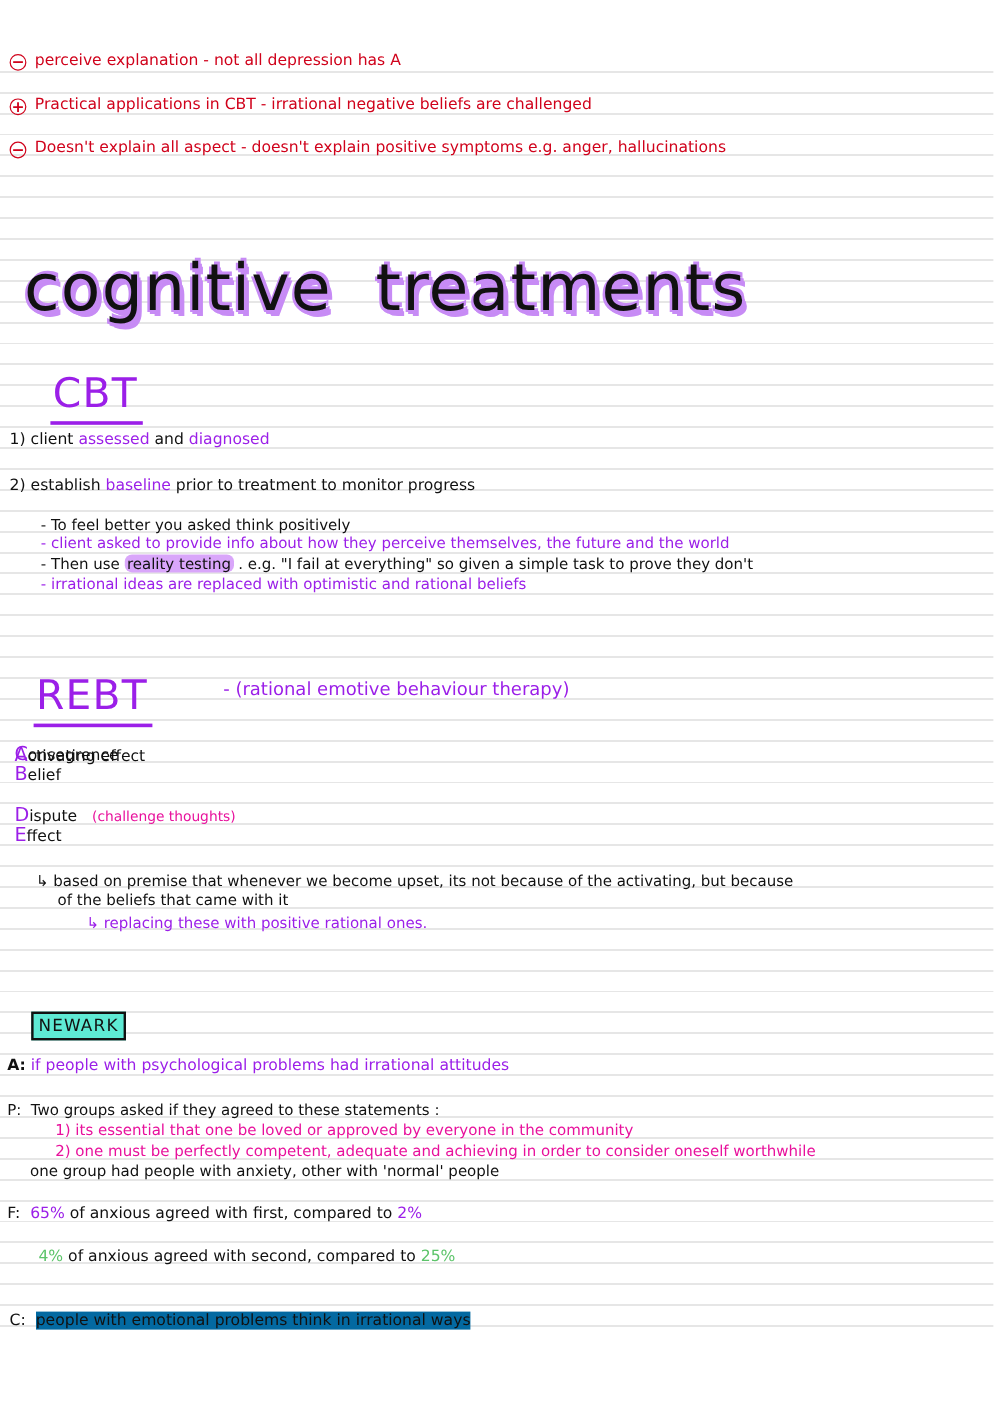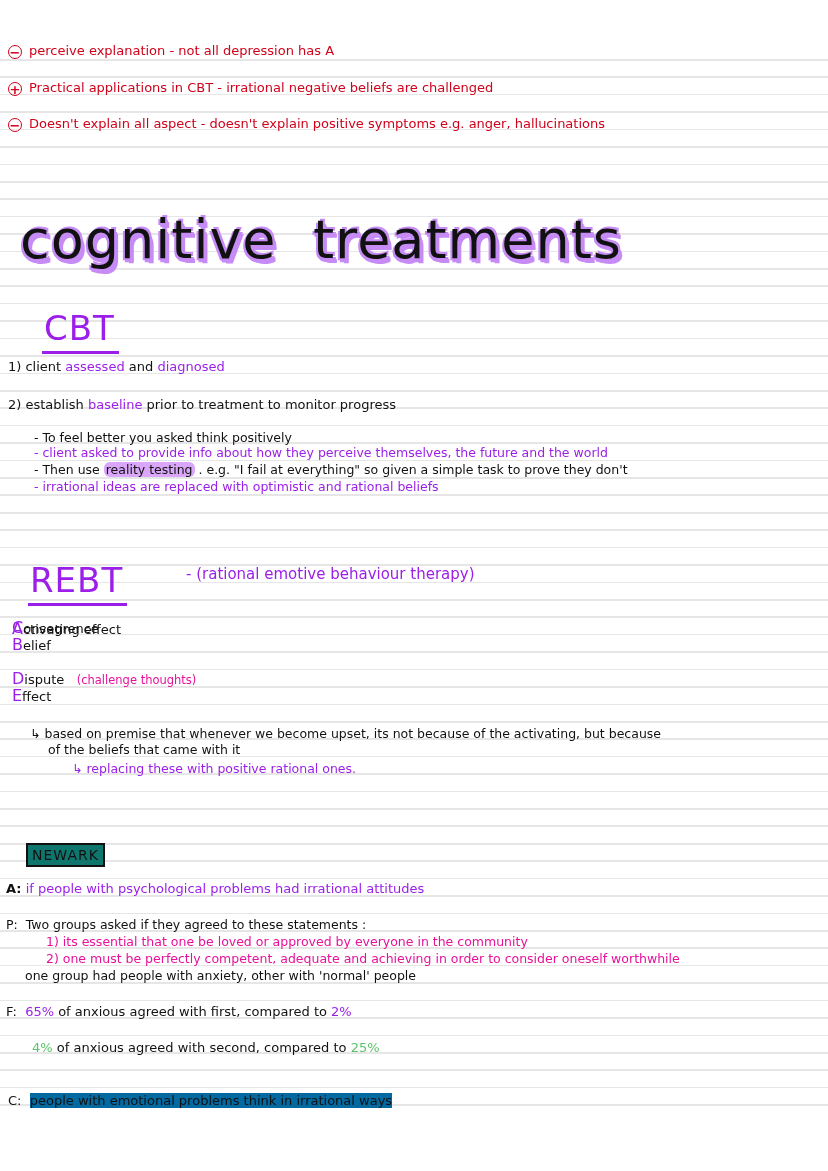--- a/index.html
+++ b/index.html
@@ -39,21 +39,21 @@
     position: absolute; color: #9b1fe8; font-size: 34px; line-height: 40px;
     font-family: "DejaVu Sans", sans-serif; letter-spacing: 1px;
   }
   .heading .ul {
     position: absolute; left: -2px; right: -4px; bottom: -6px; height: 3px; background: #9b1fe8;
   }
   .hl-purple { background: #d9a6fa; border-radius: 6px; padding: 0 2px; }
   .hl-pink { background: #0369a1; }
   .newark-box {
     position: absolute; left: 26px; top: 843px; padding: 1px 4px;
-    background: #0f766e; border: 2px solid #111; font-size: 14px; line-height: 18px; color: #111; letter-spacing: 1px;
+    background: #5eead4; border: 2px solid #111; font-size: 14px; line-height: 18px; color: #111; letter-spacing: 1px;
   }
   .cap { color: #9b1fe8; font-size: 16px; }
 </style>
 </head>
 <body>
 
 <div class="ruled"></div>
 
 <div class="ln red" style="left:8px; top:43px;">
   <span class="circ">−</span><span>perceive explanation  - not all depression has A</span>

